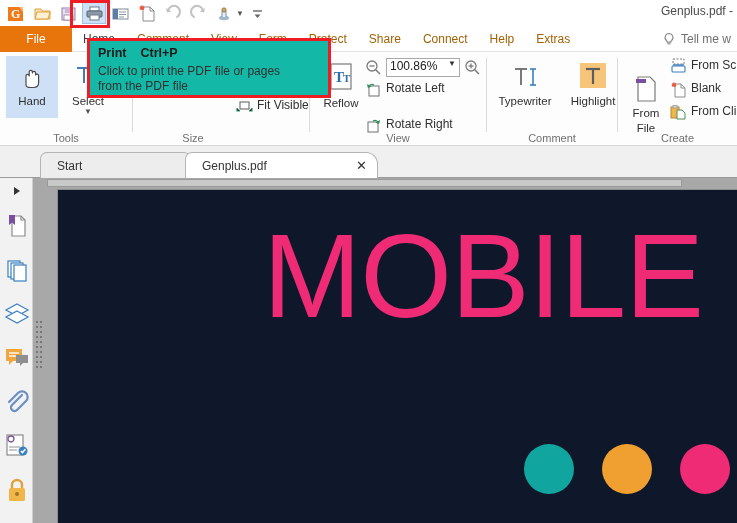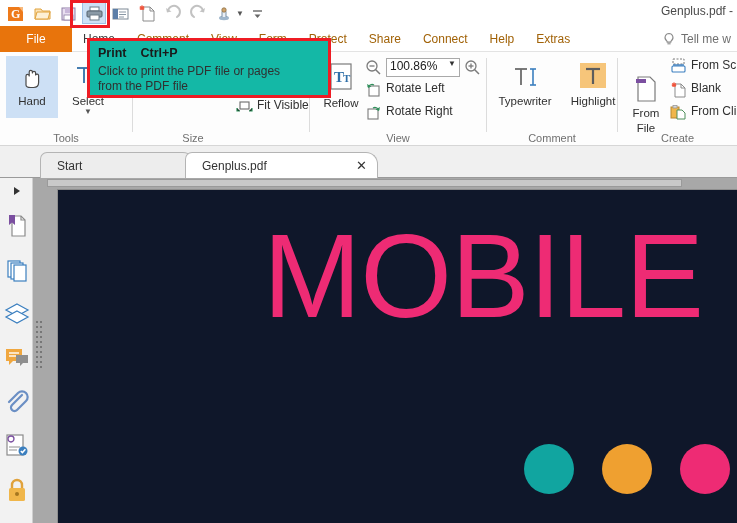--- a/index.html
+++ b/index.html
@@ -340,21 +340,21 @@
       </div>
 
       <div class="smallrow" style="position:absolute; left:55px; top:29px;">
         <svg width="17" height="17" viewBox="0 0 17 17">
           <rect x="4" y="5" width="10" height="10" fill="#ffffff" stroke="#7b7b7b" stroke-width="1.1"></rect>
           <path d="M9 4 a4.5 4.5 0 0 0 -6 2" fill="none" stroke="#2f8f5b" stroke-width="1.3"></path>
           <path d="M2 3 L3 7 L6.5 5.5 Z" fill="#2f8f5b"></path>
         </svg>
         <span class="lbl">Rotate Left</span>
       </div>
-      <div class="smallrow" style="position:absolute; left:55px; top:52px;">
+      <div class="smallrow" style="position:absolute; left:55px; top:65px;">
         <svg width="17" height="17" viewBox="0 0 17 17">
           <rect x="3" y="5" width="10" height="10" fill="#ffffff" stroke="#7b7b7b" stroke-width="1.1"></rect>
           <path d="M8 4 a4.5 4.5 0 0 1 6 2" fill="none" stroke="#2f8f5b" stroke-width="1.3"></path>
           <path d="M15 3 L14 7 L10.5 5.5 Z" fill="#2f8f5b"></path>
         </svg>
         <span class="lbl">Rotate Right</span>
       </div>
 
       <div class="rgroup-label">View</div>
     </div>

